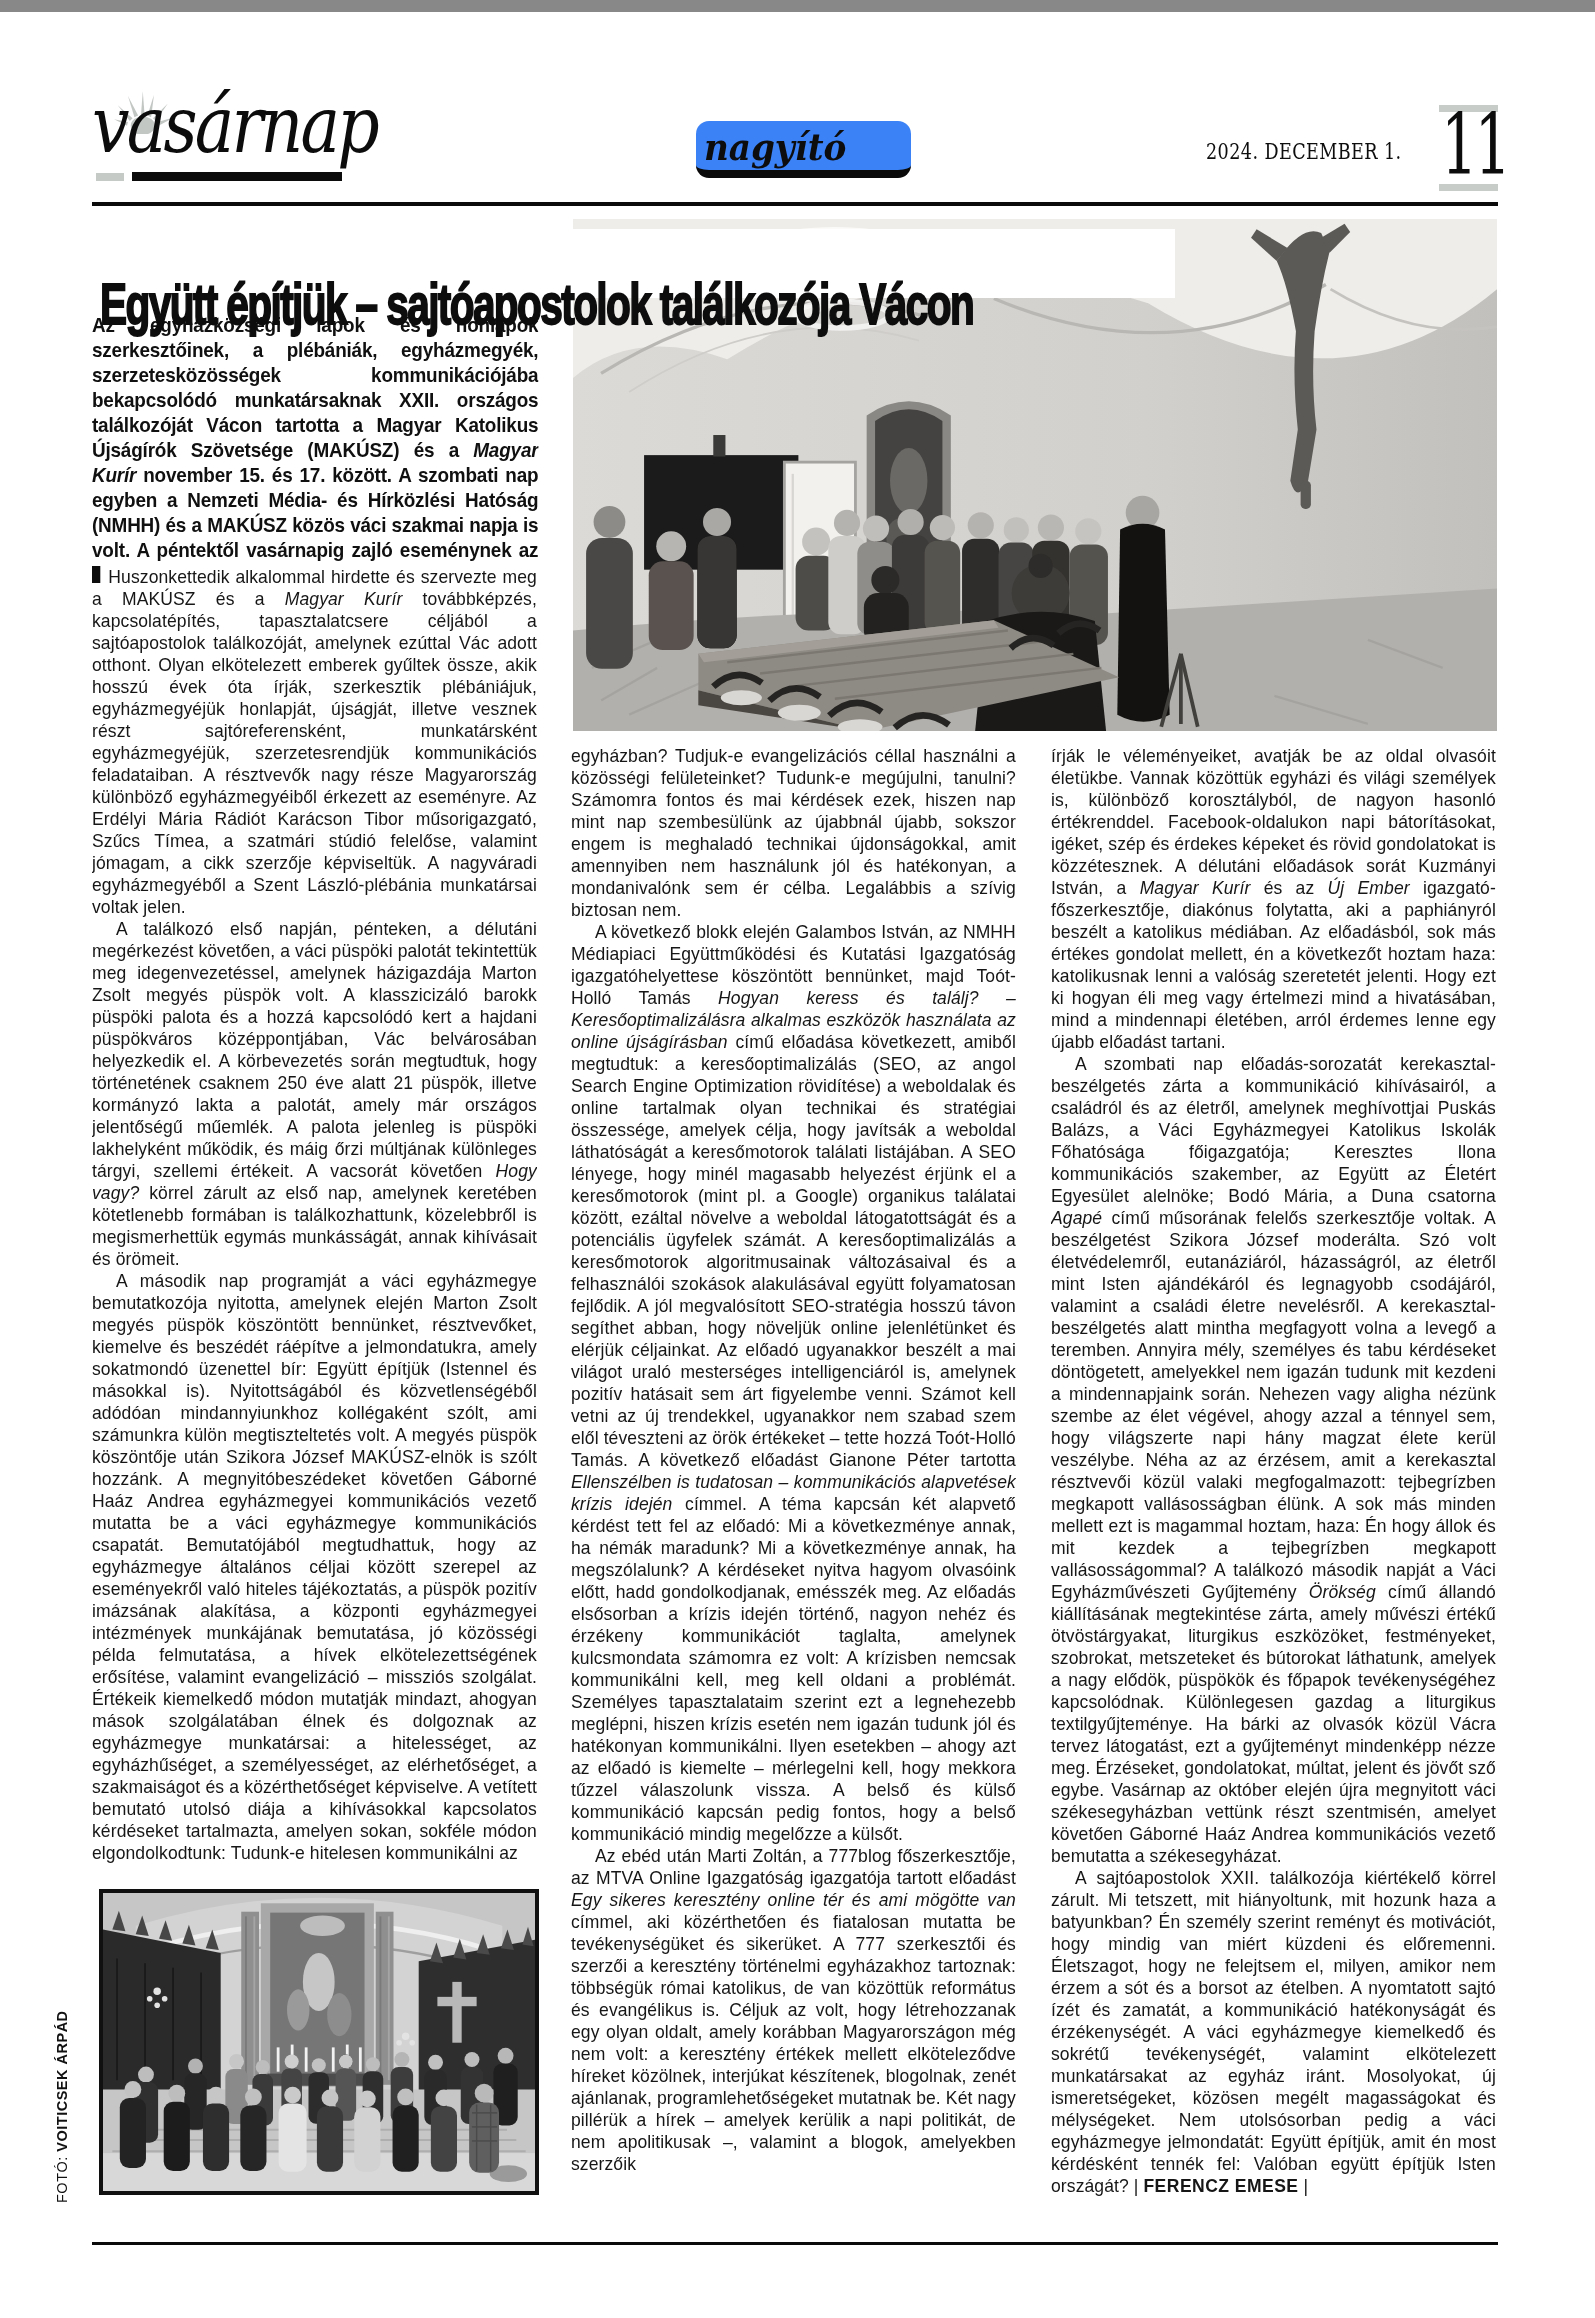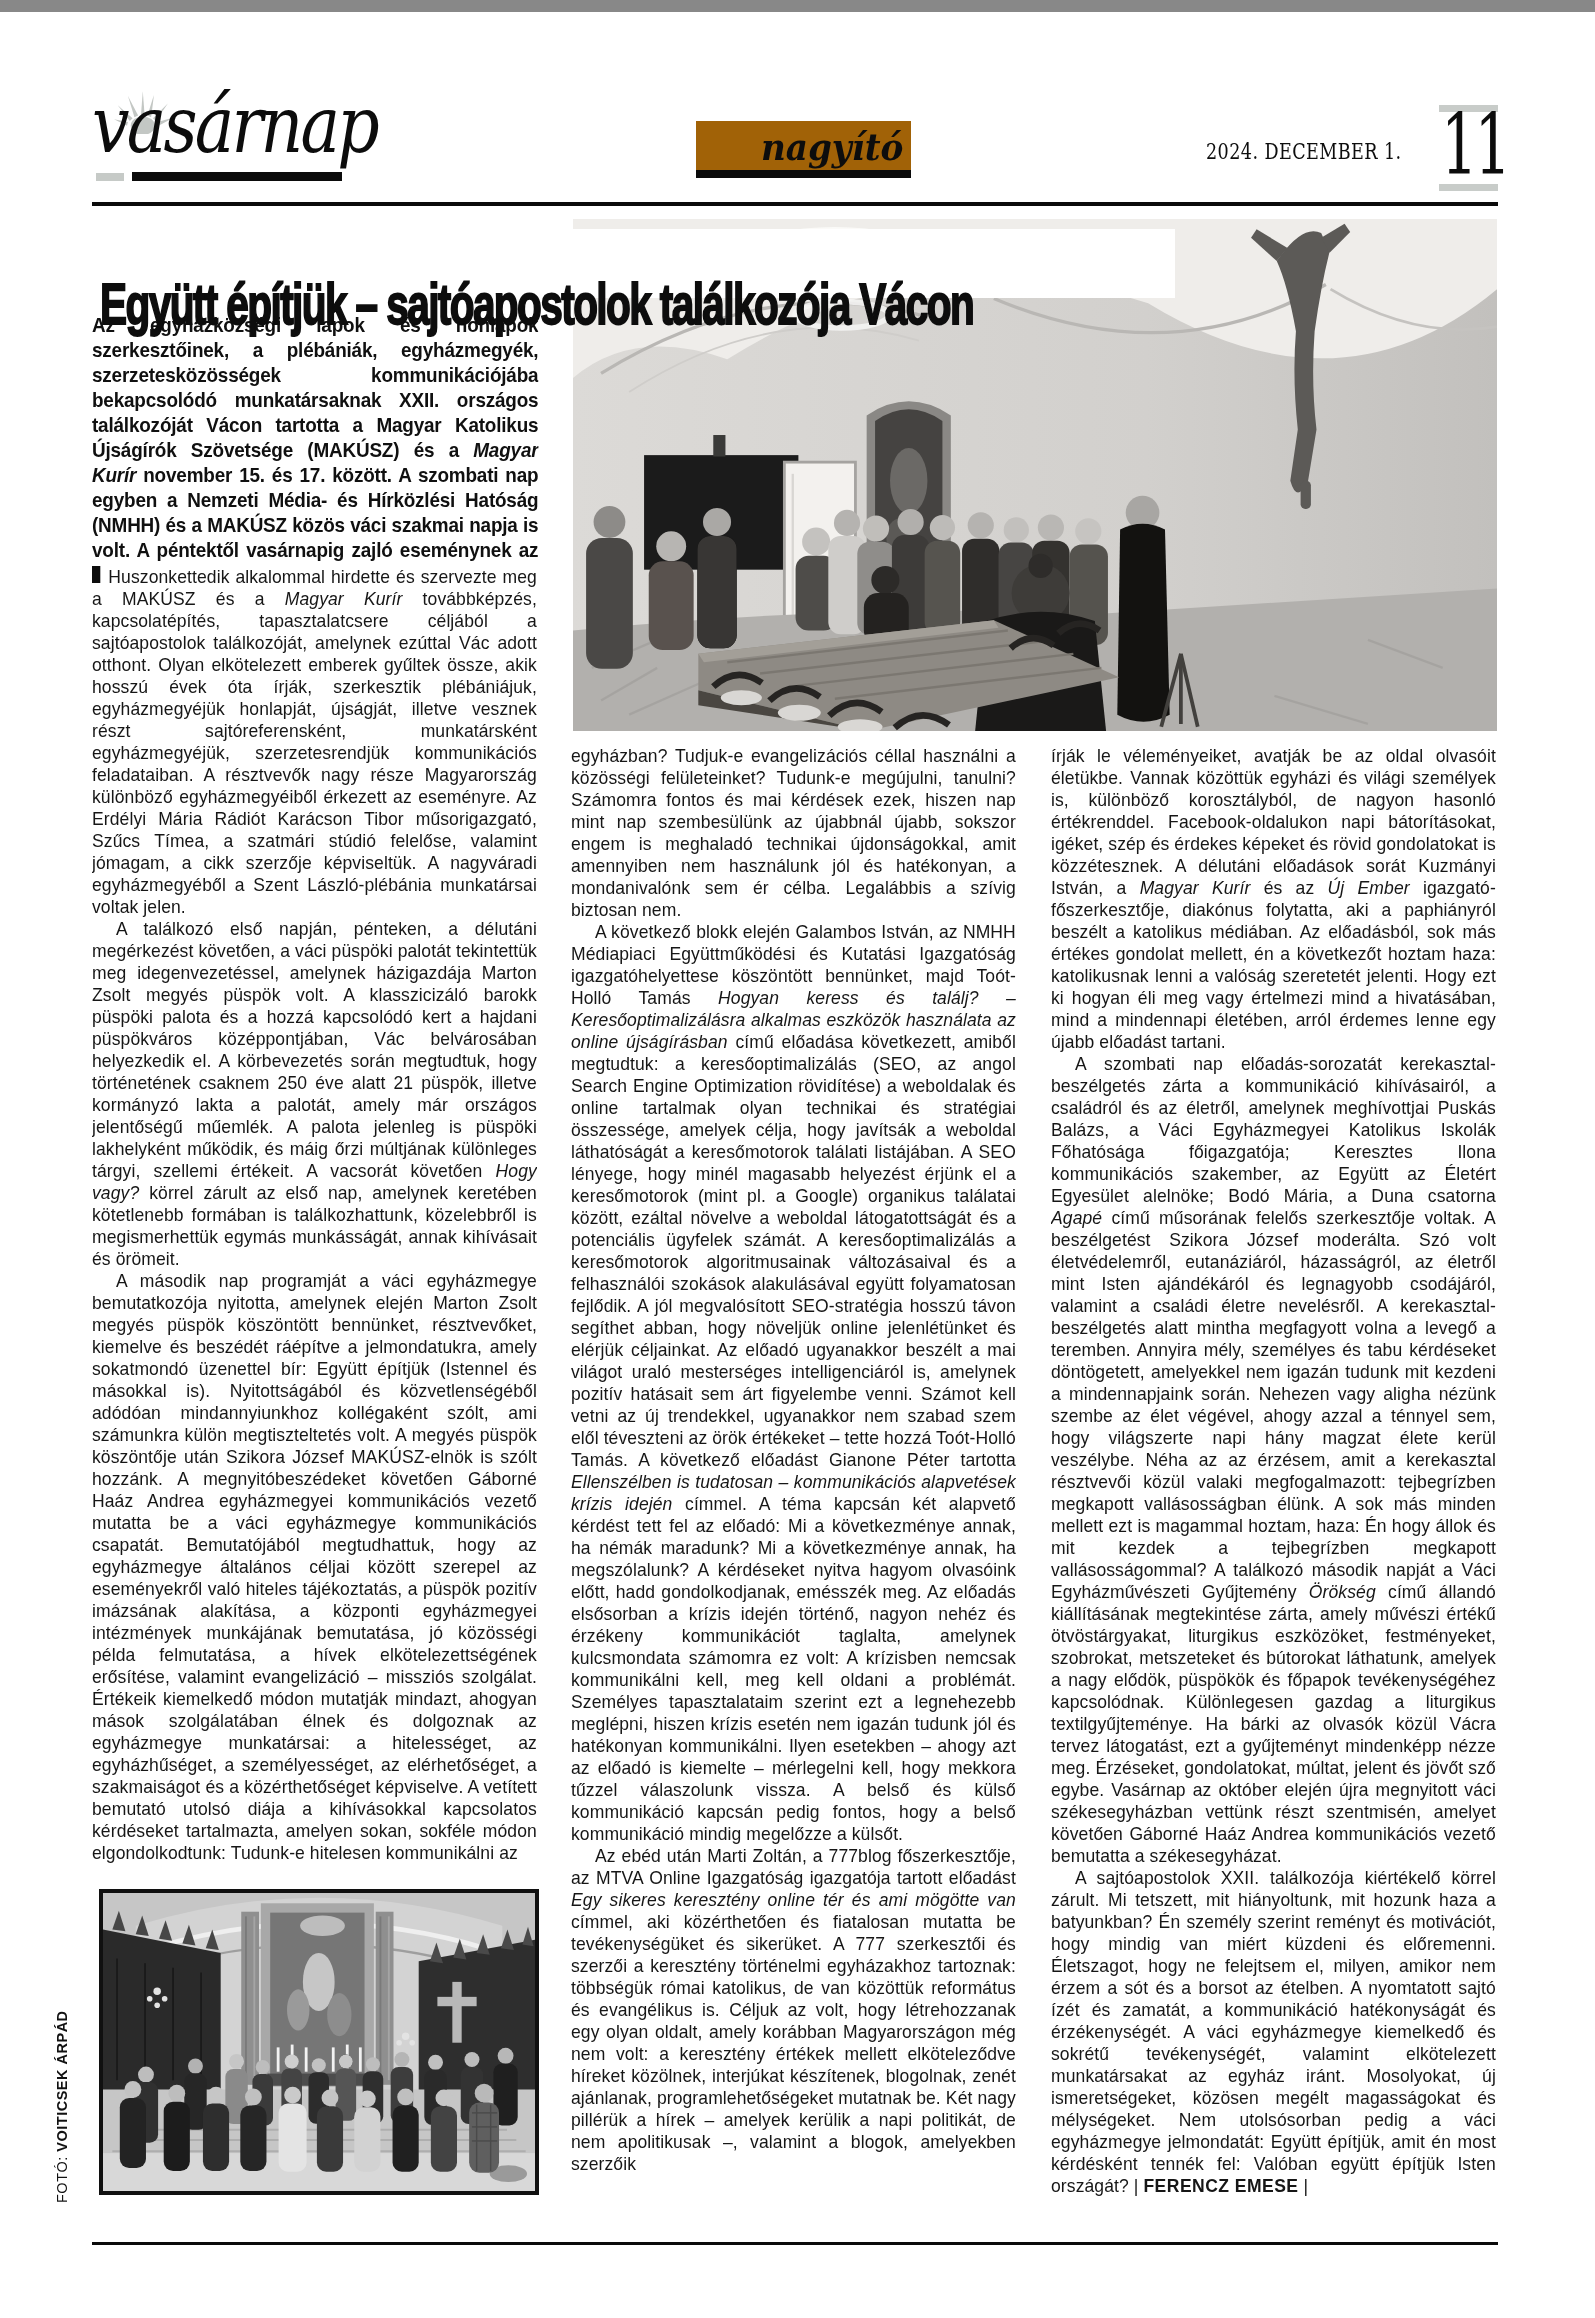--- a/index.html
+++ b/index.html
@@ -7,22 +7,22 @@
         font-family:"Liberation Sans",sans-serif;color:#141414;overflow:hidden;margin:12px auto;}
 
   
   .masthead-text{position:absolute;left:92px;top:74px;font-family:"DejaVu Serif",serif;
         font-style:italic;font-size:79px;line-height:79px;letter-spacing:-3.3px;color:#0c0c0c;
         transform:scaleX(.84);transform-origin:left top;white-space:nowrap;}
   .sun-icon{position:absolute;left:114px;top:71px;width:65px;height:51px;}
   .masthead-underline-gray{position:absolute;left:96px;top:161px;width:28px;height:8px;background:#c6cac7;}
   .masthead-underline-black{position:absolute;left:132px;top:160px;width:210px;height:9.3px;background:#0b0b0b;}
 
-  .section-box{position:absolute;left:696px;top:109px;width:215px;height:49px;background:#a16207;
-        border-bottom:8px solid #0a0a0a;text-align:right;}
+  .section-box{position:absolute;left:696px;top:109px;width:215px;height:49px;background:#3b82f6;
+        border-bottom:8px solid #0a0a0a;text-align:left;border-radius:13px;}
   .section-box span{display:inline-block;font-family:"DejaVu Serif",serif;font-style:italic;font-weight:bold;
         font-size:38px;line-height:52px;color:#0d0d0d;transform:scaleX(.9);transform-origin:center;}
   .issue-date{position:absolute;left:1206px;top:127px;font-family:"DejaVu Serif",serif;font-size:22px;
         letter-spacing:0.5px;color:#0d0d0d;transform:scaleX(.8);transform-origin:left top;white-space:nowrap;}
   .pageno-bar{position:absolute;width:59px;height:6.5px;background:#c8ccc9;}
   .pageno{position:absolute;left:1441px;top:94px;font-family:"DejaVu Serif",serif;font-size:85px;
         line-height:77px;letter-spacing:-4.7px;color:#0c0c0c;transform:scaleX(.68);transform-origin:left top;}
   .header-rule{position:absolute;left:92px;top:190px;width:1406px;height:4.2px;background:#0a0a0a;}
 
   

